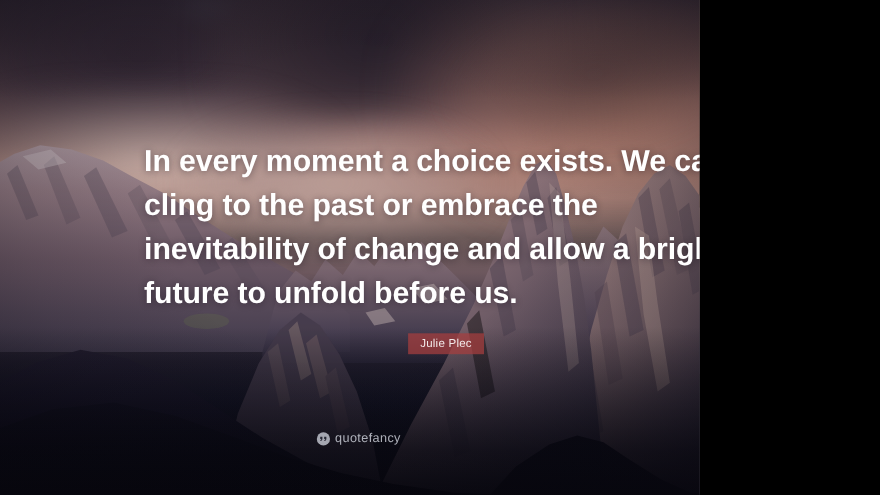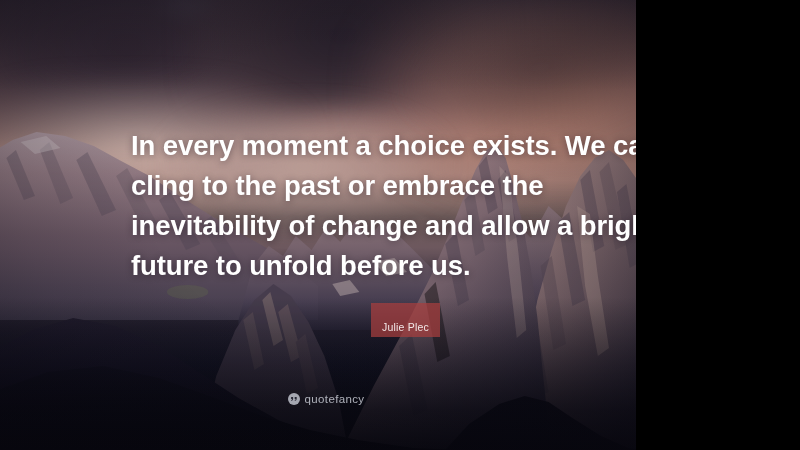--- a/index.html
+++ b/index.html
@@ -207,21 +207,21 @@
     line-height: 40px;
     font-weight: 700;
     letter-spacing: -0.1px;
     text-shadow: 0 1px 7px rgba(20,12,24,0.42);
   }
 
   .author-badge {
     position: absolute;
     left: 371px;
     top: 303px;
-    padding: 18px 11px 4px 11px;
+    padding: 3px 11px 4px 11px;
     background: rgba(168,62,62,0.72);
     color: #f2e8e8;
     font-size: 10.5px;
     line-height: 12px;
     font-weight: 400;
     letter-spacing: 0.2px;
     white-space: nowrap;
   }
 
   

